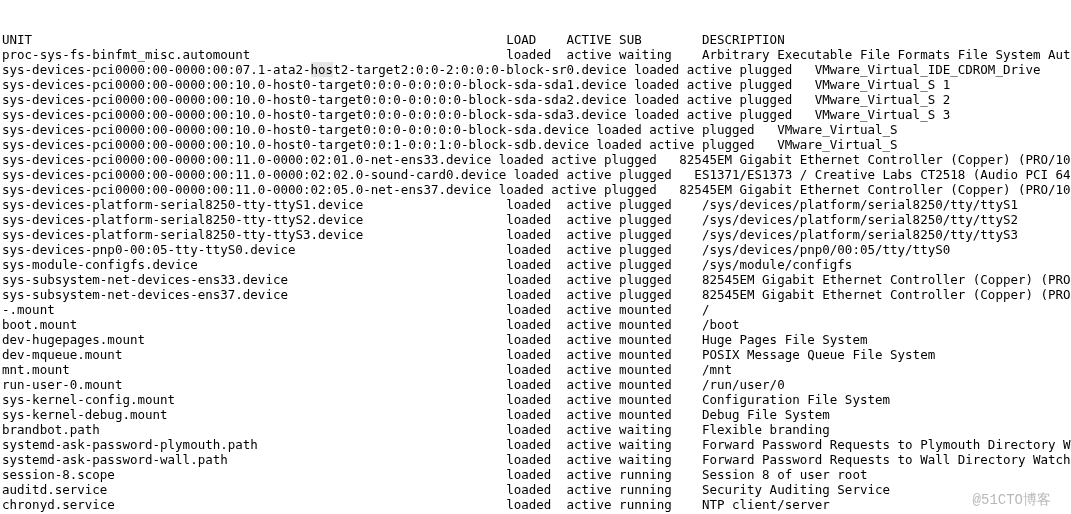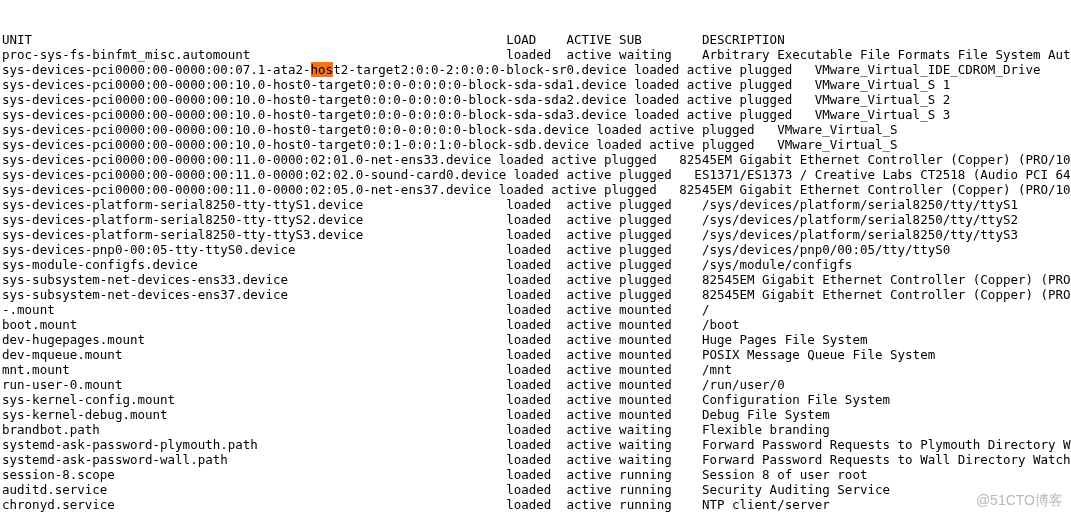--- a/index.html
+++ b/index.html
@@ -1,18 +1,18 @@
 <!DOCTYPE html>
 <html><head>
 <meta charset="utf-8">
 <style>
 html,body{margin:0;padding:0;background:#fff;color:#000;font-family:"DejaVu Sans Mono","Courier New",monospace;font-size:12.5px;line-height:15px;white-space:pre;overflow:hidden}
 #term{padding:2px 0 0 2px;width:1071px;height:512px;position:relative}
-.hl{background:#f97316;color:#000}
-.watermark{position:absolute;right:8px;bottom:6px;color:#b8b8b8;font-family:Liberation Sans, sans-serif;font-size:14px}
+.hl{background:#e5e5e5;color:#000}
+.watermark{position:absolute;right:20px;bottom:6px;color:#b8b8b8;font-family:Liberation Mono, monospace;font-size:14px}
 </style>
 </head>
 <body>
 <div id="term"><div>UNIT                                                               LOAD    ACTIVE SUB        DESCRIPTION</div><div>proc-sys-fs-binfmt_misc.automount                                  loaded  active waiting    Arbitrary Executable File Formats File System Automount Point</div><div>sys-devices-pci0000:00-0000:00:07.1-ata2-<span class="hl">hos</span>t2-target2:0:0-2:0:0:0-block-sr0.device loaded active plugged   VMware_Virtual_IDE_CDROM_Drive</div><div>sys-devices-pci0000:00-0000:00:10.0-host0-target0:0:0-0:0:0:0-block-sda-sda1.device loaded active plugged   VMware_Virtual_S 1</div><div>sys-devices-pci0000:00-0000:00:10.0-host0-target0:0:0-0:0:0:0-block-sda-sda2.device loaded active plugged   VMware_Virtual_S 2</div><div>sys-devices-pci0000:00-0000:00:10.0-host0-target0:0:0-0:0:0:0-block-sda-sda3.device loaded active plugged   VMware_Virtual_S 3</div><div>sys-devices-pci0000:00-0000:00:10.0-host0-target0:0:0-0:0:0:0-block-sda.device loaded active plugged   VMware_Virtual_S</div><div>sys-devices-pci0000:00-0000:00:10.0-host0-target0:0:1-0:0:1:0-block-sdb.device loaded active plugged   VMware_Virtual_S</div><div>sys-devices-pci0000:00-0000:00:11.0-0000:02:01.0-net-ens33.device loaded active plugged   82545EM Gigabit Ethernet Controller (Copper) (PRO/1000 MT S</div><div>sys-devices-pci0000:00-0000:00:11.0-0000:02:02.0-sound-card0.device loaded active plugged   ES1371/ES1373 / Creative Labs CT2518 (Audio PCI 64V/128/5</div><div>sys-devices-pci0000:00-0000:00:11.0-0000:02:05.0-net-ens37.device loaded active plugged   82545EM Gigabit Ethernet Controller (Copper) (PRO/1000 MT S</div><div>sys-devices-platform-serial8250-tty-ttyS1.device                   loaded  active plugged    /sys/devices/platform/serial8250/tty/ttyS1</div><div>sys-devices-platform-serial8250-tty-ttyS2.device                   loaded  active plugged    /sys/devices/platform/serial8250/tty/ttyS2</div><div>sys-devices-platform-serial8250-tty-ttyS3.device                   loaded  active plugged    /sys/devices/platform/serial8250/tty/ttyS3</div><div>sys-devices-pnp0-00:05-tty-ttyS0.device                            loaded  active plugged    /sys/devices/pnp0/00:05/tty/ttyS0</div><div>sys-module-configfs.device                                         loaded  active plugged    /sys/module/configfs</div><div>sys-subsystem-net-devices-ens33.device                             loaded  active plugged    82545EM Gigabit Ethernet Controller (Copper) (PRO/1000 MT Sing</div><div>sys-subsystem-net-devices-ens37.device                             loaded  active plugged    82545EM Gigabit Ethernet Controller (Copper) (PRO/1000 MT Sing</div><div>-.mount                                                            loaded  active mounted    /</div><div>boot.mount                                                         loaded  active mounted    /boot</div><div>dev-hugepages.mount                                                loaded  active mounted    Huge Pages File System</div><div>dev-mqueue.mount                                                   loaded  active mounted    POSIX Message Queue File System</div><div>mnt.mount                                                          loaded  active mounted    /mnt</div><div>run-user-0.mount                                                   loaded  active mounted    /run/user/0</div><div>sys-kernel-config.mount                                            loaded  active mounted    Configuration File System</div><div>sys-kernel-debug.mount                                             loaded  active mounted    Debug File System</div><div>brandbot.path                                                      loaded  active waiting    Flexible branding</div><div>systemd-ask-password-plymouth.path                                 loaded  active waiting    Forward Password Requests to Plymouth Directory Watch</div><div>systemd-ask-password-wall.path                                     loaded  active waiting    Forward Password Requests to Wall Directory Watch</div><div>session-8.scope                                                    loaded  active running    Session 8 of user root</div><div>auditd.service                                                     loaded  active running    Security Auditing Service</div><div>chronyd.service                                                    loaded  active running    NTP client/server</div><div>crond.service                                                      loaded  active running    Command Scheduler</div></div>
 <div class="watermark">@51CTO博客</div>
 
 
 
 
 

